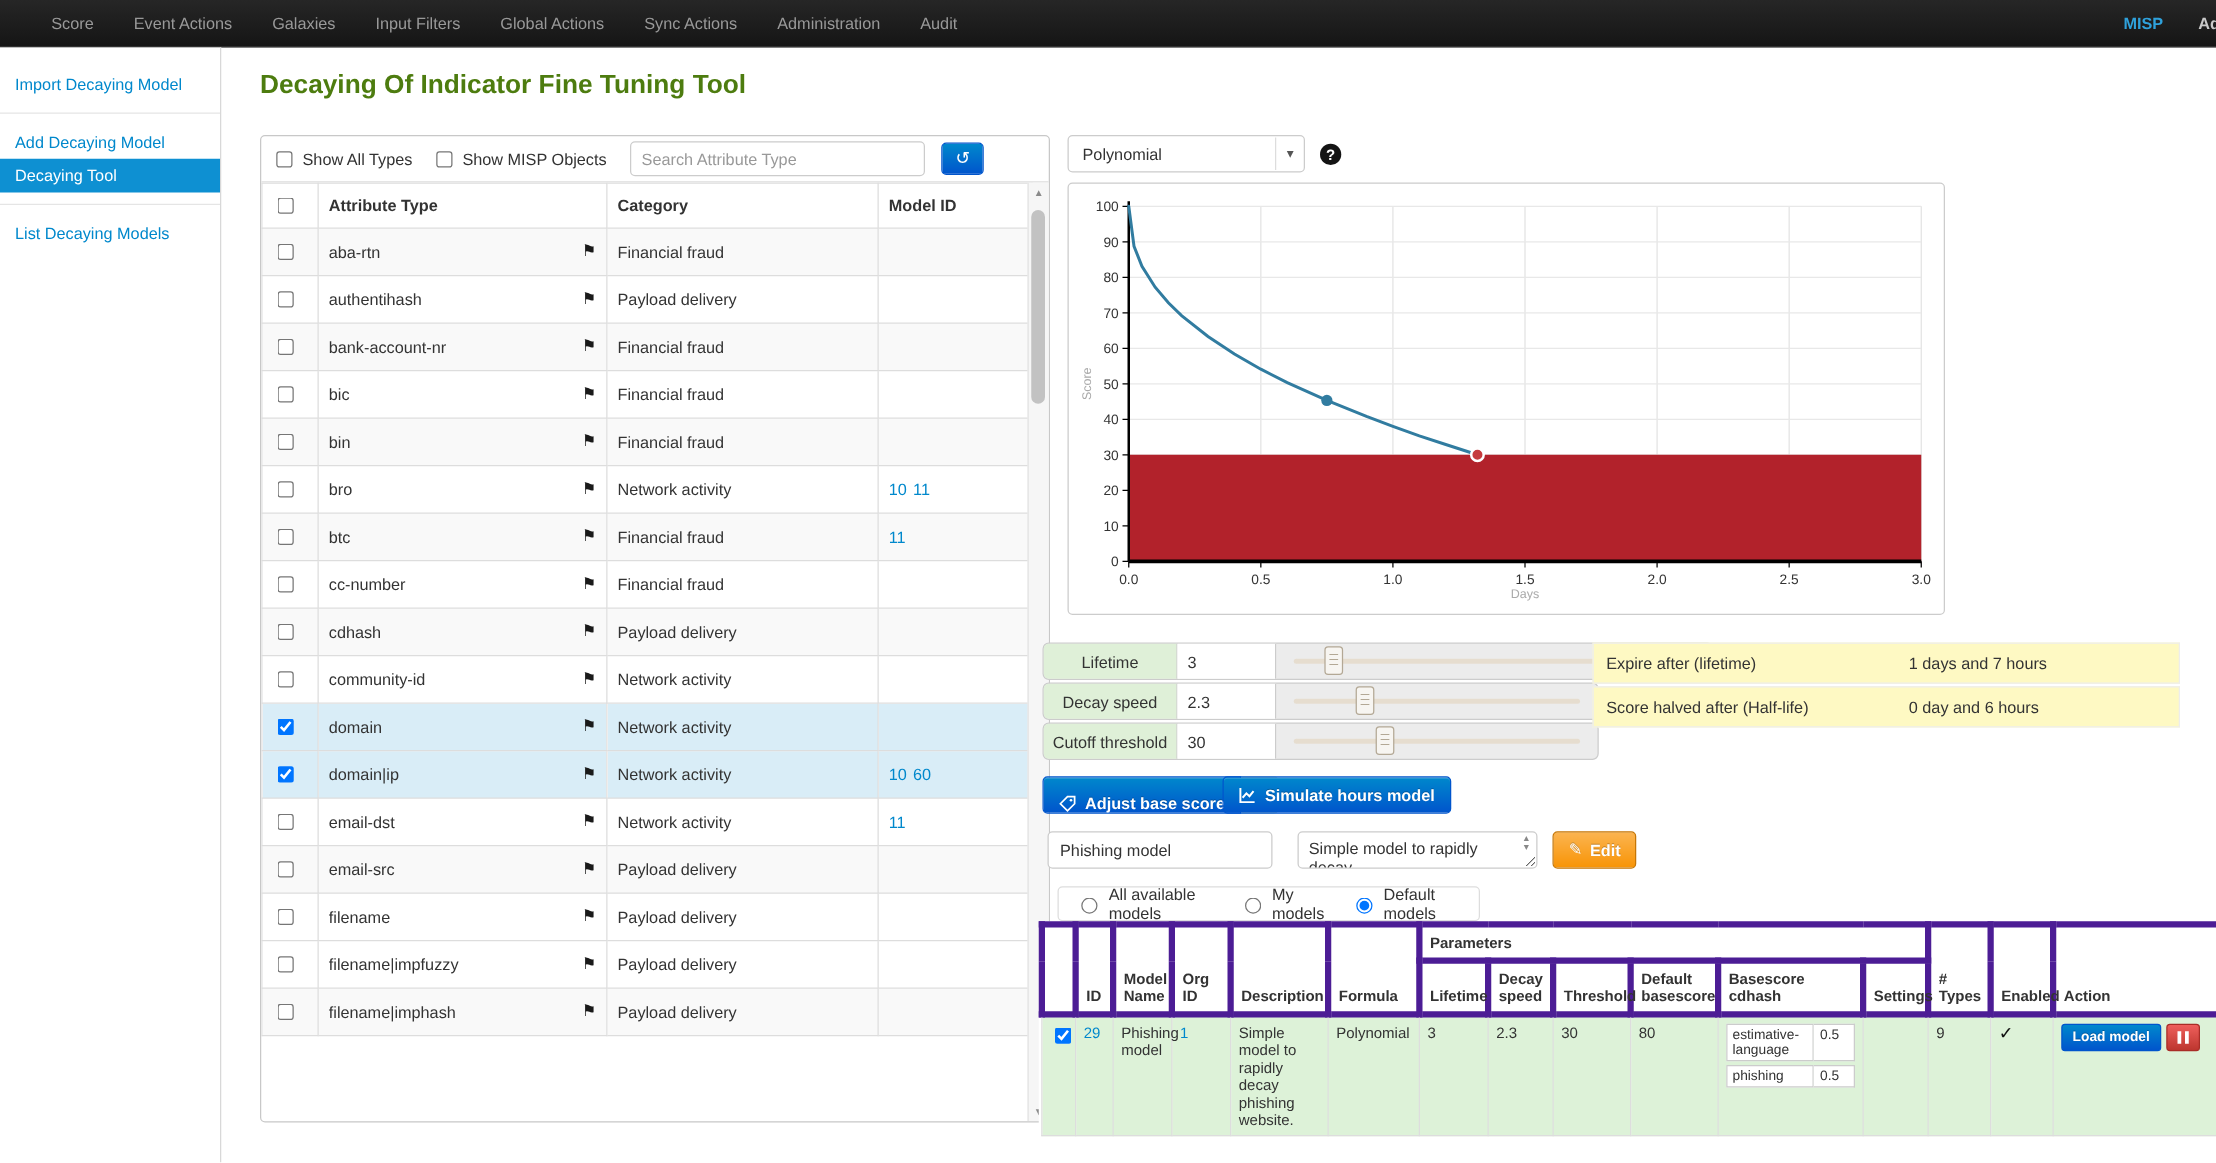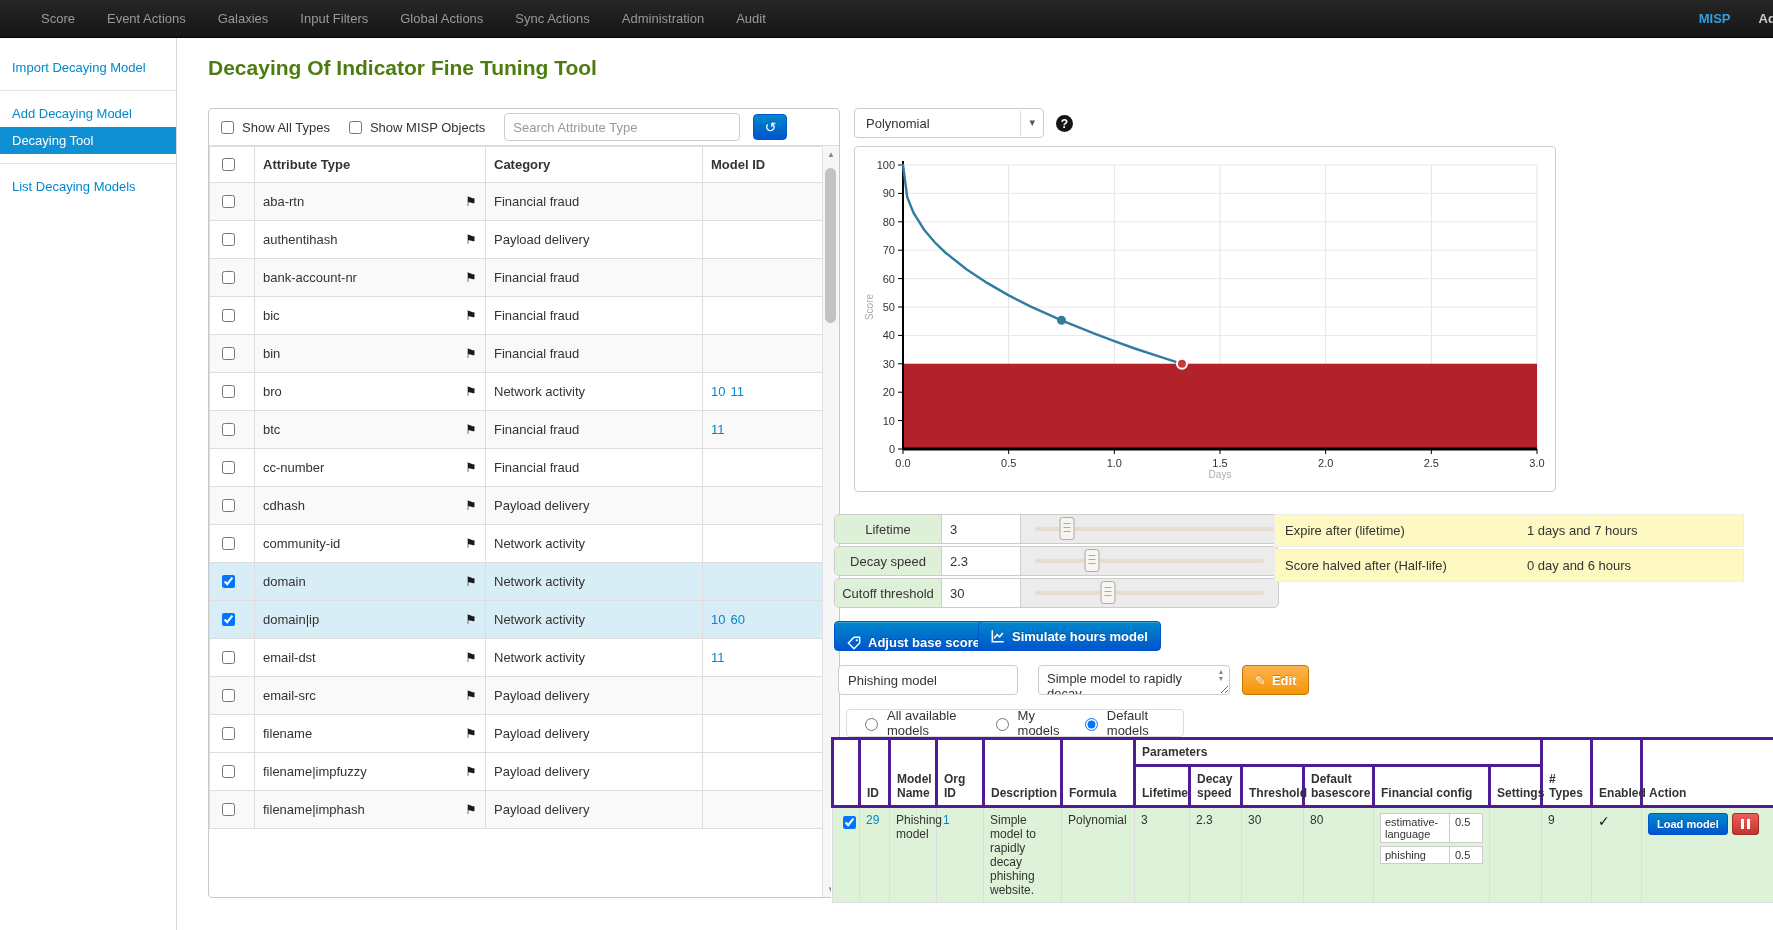--- a/index.html
+++ b/index.html
@@ -91,21 +91,21 @@
     font-size:13px;color:#333;font-family:"Liberation Sans",sans-serif;resize:both;overflow:hidden;}
   .ta-arrows{position:absolute;right:4px;top:3px;width:10px;display:flex;flex-direction:column;align-items:center;color:#888;font-size:7px;line-height:7px;}
   .btn-orange{position:absolute;left:1064px;top:627px;background:linear-gradient(#fbb450,#f89406);border:1px solid #c67605;
     color:#fff;font-weight:bold;font-size:13px;border-radius:4px;padding:0 12px;height:30px;display:inline-flex;align-items:center;gap:6px;
     cursor:pointer;text-shadow:0 -1px 0 rgba(0,0,0,.25);}
   
   .radio-box{position:absolute;left:668px;top:671px;height:28px;width:338px;box-sizing:border-box;border:1px solid #ddd;border-radius:4px;
     background:#fff;display:flex;align-items:center;gap:18px;padding:0 13px;}
   .radio-opt{display:flex;align-items:center;gap:6px;font-size:13px;cursor:pointer;}
   .models-table{position:absolute;left:653px;top:699px;width:942px;border-collapse:collapse;background:#fff;table-layout:fixed;}
-  .models-table th{border:3px solid #4c1d95;font-size:12px;font-weight:bold;padding:5px 6px;vertical-align:bottom;text-align:left;background:#fff;}
+  .models-table th{border:5px solid #4c1d95;font-size:12px;font-weight:bold;padding:5px 6px;vertical-align:bottom;text-align:left;background:#fff;}
   .models-table td{border:1px solid #ddd;font-size:12px;padding:5px 6px;vertical-align:top;background:#ddf2d8;}
   .lnk{color:#0088cc;}
   .cfg-row{display:flex;margin-bottom:3px;}
   .cfg-name{background:#fff;border:1px solid #ccc;padding:2px 4px;flex:1;font-size:11px;word-wrap:break-word;}
   .cfg-val{background:#fff;border:1px solid #ccc;border-left:none;padding:2px 5px;width:22px;font-size:11px;flex:0 0 auto;}
   .btn-small-blue{background:linear-gradient(#0088cc,#0055cc);border:1px solid #0055cc;color:#fff;font-weight:bold;font-size:11px;
     border-radius:3px;height:22px;padding:0 8px;display:inline-flex;align-items:center;cursor:pointer;text-shadow:0 -1px 0 rgba(0,0,0,.25);}
   .btn-red{width:27px;height:22px;background:linear-gradient(#ee5f5b,#bd362f);border:1px solid #a92d27;border-radius:3px;
     display:inline-flex;align-items:center;justify-content:center;gap:3px;cursor:pointer;vertical-align:top;margin-left:4px;}
   .pbar{width:3px;height:10px;background:#fff;}
@@ -474,21 +474,21 @@
         <th colspan="6" style="vertical-align:top;">Parameters</th>
         <th rowspan="2"># Types</th>
         <th rowspan="2">Enabled</th>
         <th rowspan="2">Action</th>
       </tr>
       <tr>
         <th>Lifetime</th>
         <th>Decay speed</th>
         <th>Threshold</th>
         <th>Default basescore</th>
-        <th>Financial config</th>
+        <th>Basescore cdhash</th>
         <th>Settings</th>
       </tr>
     </thead>
     <tbody>
         <tr>
           <td><input type="checkbox" checked="" style=""></td>
           <td><a class="lnk">29</a></td>
           <td>Phishing model</td>
           <td><a class="lnk">1</a></td>
           <td>Simple model to rapidly decay phishing website.</td>

